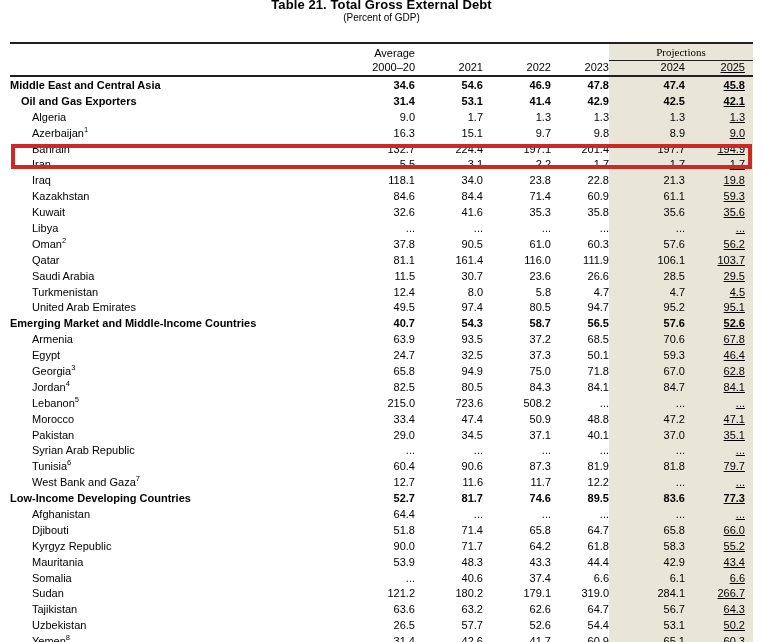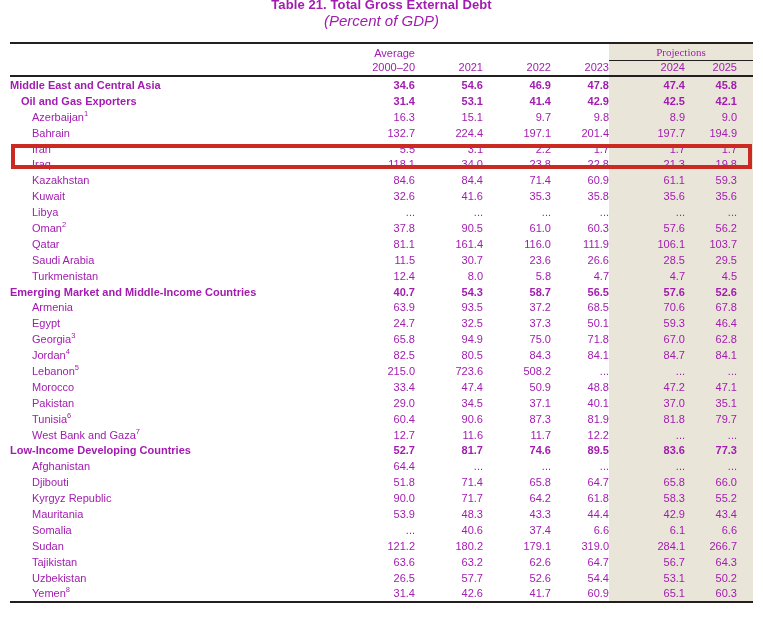--- a/index.html
+++ b/index.html
@@ -1,30 +1,30 @@
 <!DOCTYPE html>
 <html><head>
 <meta charset="utf-8">
 <style>
   html,body{margin:0;padding:0;background:#ffffff;}
   .page{
     position:relative;
     width:763px;height:642px;
     background:#ffffff;
     font-family:"Liberation Sans","DejaVu Sans",sans-serif;
-    color:#a21caf;
+    color:#000000;
     overflow:hidden;
   }
   .title{
     position:absolute;top:-3px;left:10px;width:743px;
     text-align:center;font-size:13px;font-weight:bold;letter-spacing:.1px;
   }
   .subtitle{
     position:absolute;top:12px;left:10px;width:743px;
-    text-align:center;font-size:15px;font-style:italic;
+    text-align:center;font-size:10px;
   }
   table.debt{
     position:absolute;top:42px;left:10px;
     width:743px;border-collapse:collapse;table-layout:fixed;
     border-top:2.5px solid #231f20;
     border-bottom:2px solid #231f20;
     font-size:11px;
   }
   thead{border-bottom:2.5px solid #231f20;}
   th,td{margin:0;padding:0;font-weight:normal;overflow:hidden;white-space:nowrap;}
@@ -34,21 +34,21 @@
   td{height:15.9px;vertical-align:middle;}
   .num{text-align:right;}
   .country{text-align:left;}
   .shade{background:#e9e5d8;}
   th.proj{text-align:center;border-bottom:1.5px solid #231f20;font-family:Liberation Serif, serif;}
   tr.bold td{font-weight:bold;}
   td.lvl0{padding-left:0;}
   td.lvl1{padding-left:11px;}
   td.lvl2{padding-left:22px;}
   td .fnsup{font-size:7.5px;vertical-align:super;line-height:0;}
-  td.c6,th.c6{padding-right:16px;}
+  td.c6,th.c6{padding-right:8px;text-decoration:underline;}
   .highlight-box{
     position:absolute;left:11px;top:144px;width:741px;height:25px;
     border:4px solid #cb2a23;box-sizing:border-box;
     pointer-events:none;
   }
 </style>
 </head>
 <body>
 
 <div class="page">
@@ -98,20 +98,29 @@
         <tr class="bold">
           <td class="country lvl1">Oil and Gas Exporters</td>
           <td class="num">31.4</td>
           <td class="num">53.1</td>
           <td class="num">41.4</td>
           <td class="num">42.9</td>
           <td class="num shade">42.5</td>
           <td class="num shade c6">42.1</td>
         </tr>
         <tr>
+          <td class="country lvl2">Algeria</td>
+          <td class="num">9.0</td>
+          <td class="num">1.7</td>
+          <td class="num">1.3</td>
+          <td class="num">1.3</td>
+          <td class="num shade">1.3</td>
+          <td class="num shade c6">1.3</td>
+        </tr>
+        <tr>
           <td class="country lvl2">Azerbaijan<span class="fnsup">1</span></td>
           <td class="num">16.3</td>
           <td class="num">15.1</td>
           <td class="num">9.7</td>
           <td class="num">9.8</td>
           <td class="num shade">8.9</td>
           <td class="num shade c6">9.0</td>
         </tr>
         <tr>
           <td class="country lvl2">Bahrain</td>
@@ -195,20 +204,29 @@
           <td class="num shade c6">29.5</td>
         </tr>
         <tr>
           <td class="country lvl2">Turkmenistan</td>
           <td class="num">12.4</td>
           <td class="num">8.0</td>
           <td class="num">5.8</td>
           <td class="num">4.7</td>
           <td class="num shade">4.7</td>
           <td class="num shade c6">4.5</td>
+        </tr>
+        <tr>
+          <td class="country lvl2">United Arab Emirates</td>
+          <td class="num">49.5</td>
+          <td class="num">97.4</td>
+          <td class="num">80.5</td>
+          <td class="num">94.7</td>
+          <td class="num shade">95.2</td>
+          <td class="num shade c6">95.1</td>
         </tr>
         <tr class="bold">
           <td class="country lvl0">Emerging Market and Middle-Income Countries</td>
           <td class="num">40.7</td>
           <td class="num">54.3</td>
           <td class="num">58.7</td>
           <td class="num">56.5</td>
           <td class="num shade">57.6</td>
           <td class="num shade c6">52.6</td>
         </tr>
@@ -269,20 +287,29 @@
         <tr>
           <td class="country lvl2">Pakistan</td>
           <td class="num">29.0</td>
           <td class="num">34.5</td>
           <td class="num">37.1</td>
           <td class="num">40.1</td>
           <td class="num shade">37.0</td>
           <td class="num shade c6">35.1</td>
         </tr>
         <tr>
+          <td class="country lvl2">Syrian Arab Republic</td>
+          <td class="num">...</td>
+          <td class="num">...</td>
+          <td class="num">...</td>
+          <td class="num">...</td>
+          <td class="num shade">...</td>
+          <td class="num shade c6">...</td>
+        </tr>
+        <tr>
           <td class="country lvl2">Tunisia<span class="fnsup">6</span></td>
           <td class="num">60.4</td>
           <td class="num">90.6</td>
           <td class="num">87.3</td>
           <td class="num">81.9</td>
           <td class="num shade">81.8</td>
           <td class="num shade c6">79.7</td>
         </tr>
         <tr>
           <td class="country lvl2">West Bank and Gaza<span class="fnsup">7</span></td>

